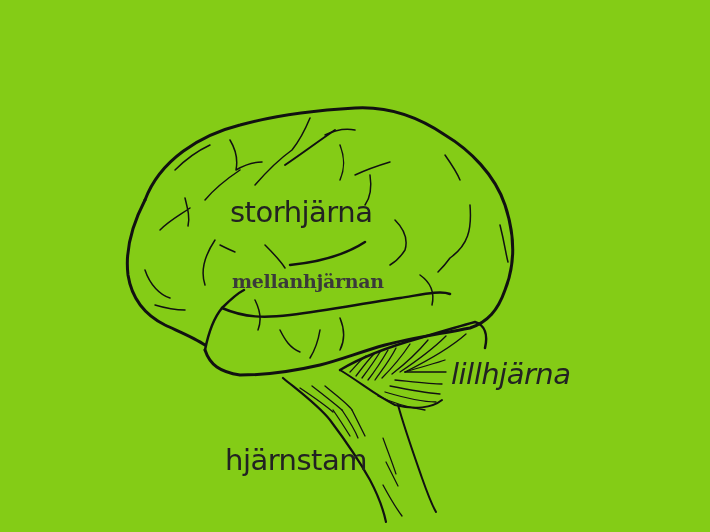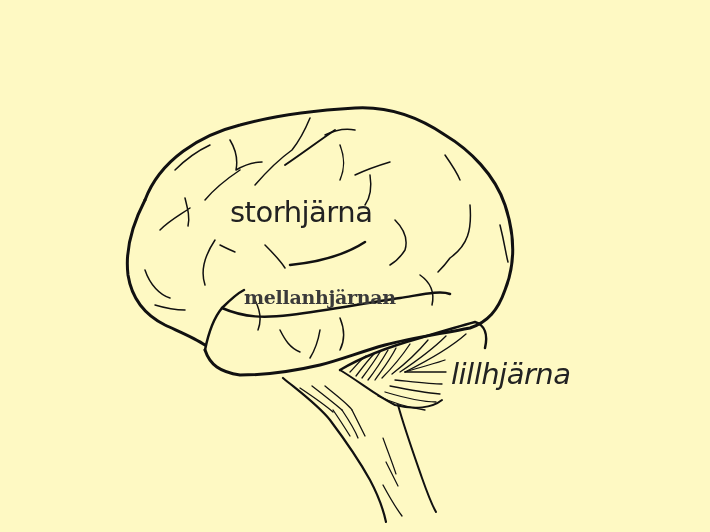--- a/index.html
+++ b/index.html
@@ -1,16 +1,16 @@
 <!DOCTYPE html>
 <html><head>
   <meta charset="utf-8">
   <style>
     html, body { margin: 0; padding: 0; background: #ffffff; }
-    .canvas { position: relative; width: 710px; height: 532px; background: #fef9c3; overflow: hidden; }
+    .canvas { position: relative; width: 710px; height: 532px; background: #84cc16; overflow: hidden; }
     svg.brain { position: absolute; left: 0; top: 0; width: 710px; height: 532px; }
     .lbl { position: absolute; color: #222222; white-space: nowrap; line-height: 1; }
     .sans { font-family: "DejaVu Sans", "Liberation Sans", sans-serif; font-size: 29px; letter-spacing: -0.5px; }
     .serif { font-family: "DejaVu Serif", "Liberation Serif", serif; font-size: 19px; font-weight: bold; color: #3a3a3a; letter-spacing: -0.3px; }
     .ln { fill: none; stroke: #111111; stroke-linecap: round; stroke-linejoin: round; }
   </style>
 </head>
 <body>
 
 <div class="canvas">
@@ -74,15 +74,16 @@
       <path class="ln" stroke-width="1.5" d="M220,245 C226,248 230,250 235,252"></path>
       <path class="ln" stroke-width="1.5" d="M145,270 C150,285 160,295 170,298 M155,305 C165,308 175,310 185,310"></path>
       <path class="ln" stroke-width="1.5" d="M255,300 C260,310 262,320 258,330"></path>
       <path class="ln" stroke-width="1.5" d="M280,330 C285,340 290,348 300,352"></path>
       <path class="ln" stroke-width="1.5" d="M340,318 C345,330 345,340 340,350"></path>
       <path class="ln" stroke-width="1.5" d="M320,330 C318,342 315,350 310,358"></path>
     </g>
   </svg>
 
   <div class="lbl sans" style="left:230px; top:198px;">storhjärna</div>
-  <div class="lbl serif" style="left:244px; top:272px;margin-top:16px;">mellanhjärnan</div>
+  <div class="lbl serif" style="left:232px; top:272px;">mellanhjärnan</div>
   <div class="lbl sans" style="left:451px; top:360px;font-style:italic;">lillhjärna</div>
+  <div class="lbl sans" style="left:225px; top:446px;">hjärnstam</div>
 </div>
 
 </body></html>

